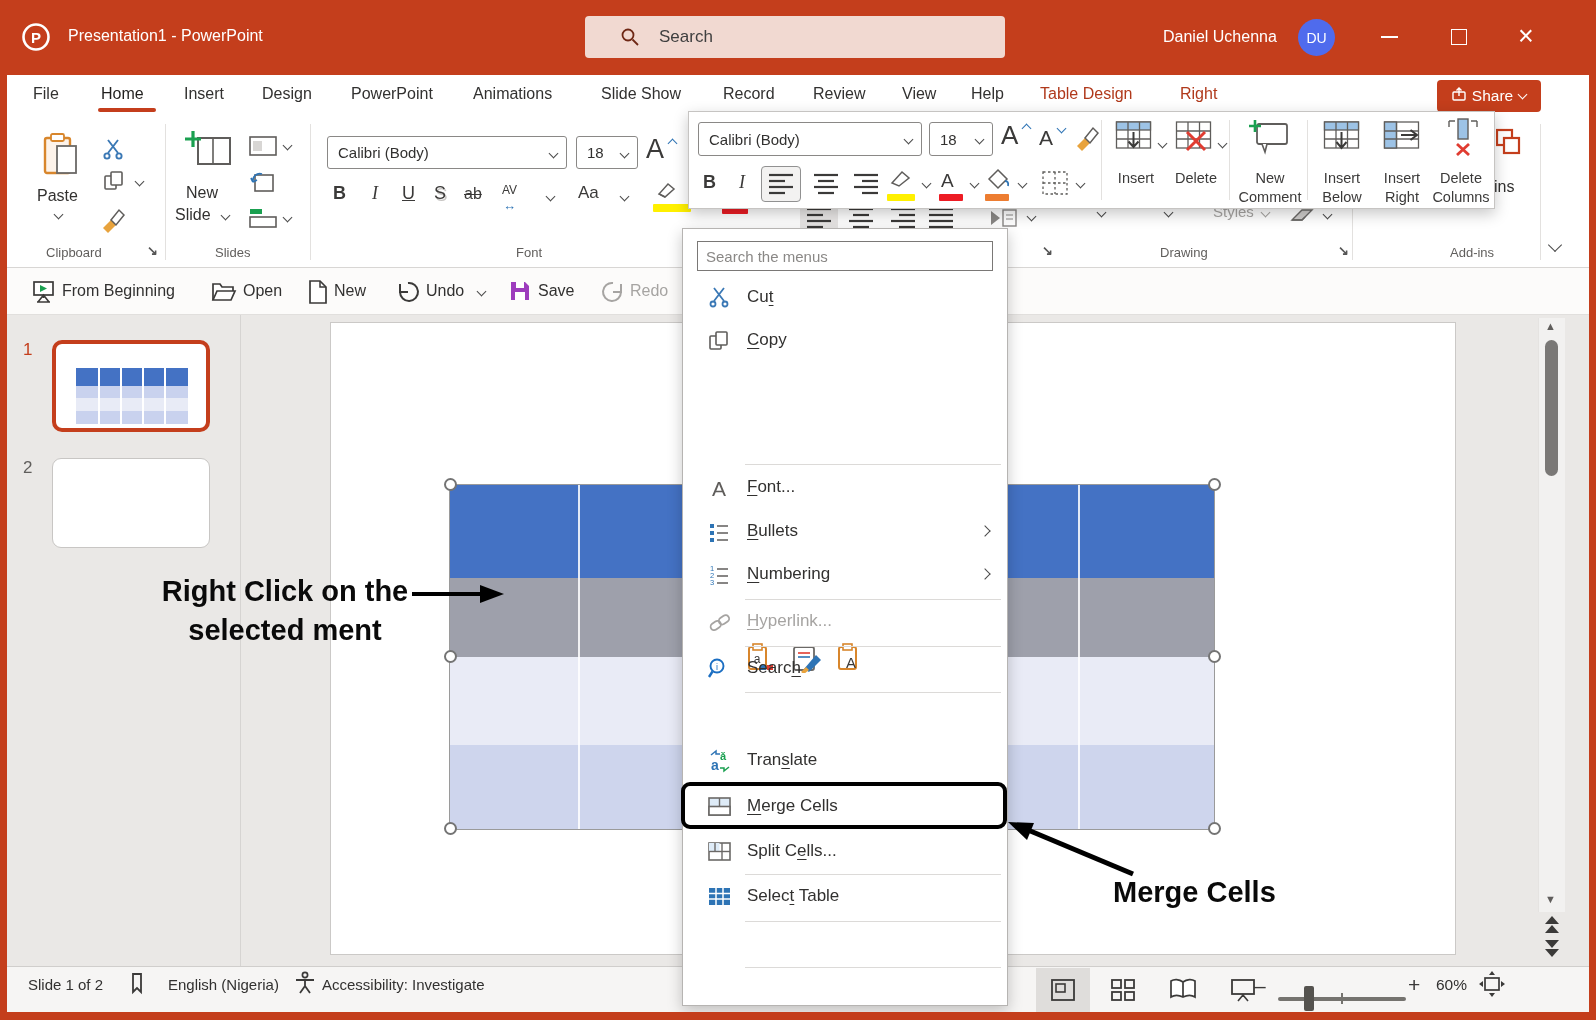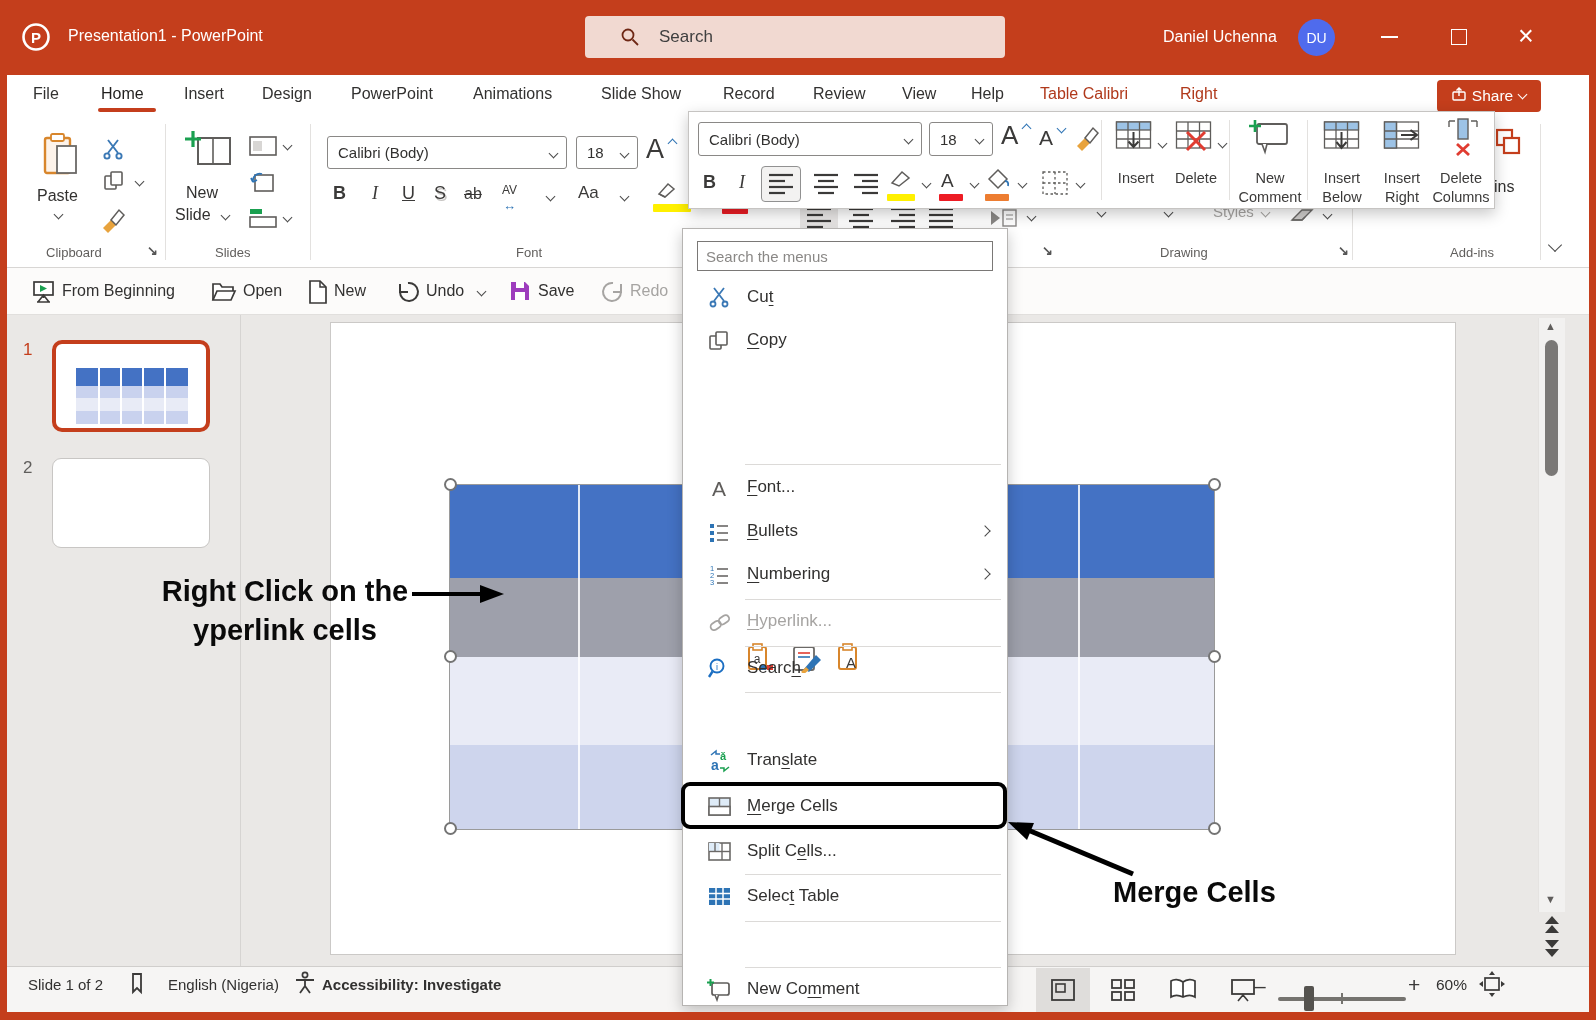--- a/index.html
+++ b/index.html
@@ -70,21 +70,21 @@
   <span class="a" style="left:98px;top:108px;width:58px;height:3.5px;background:#C43E1C;border-radius:2px"></span>
   <span class="tab" style="left:184px">Insert</span>
   <span class="tab" style="left:262px">Design</span>
   <span class="tab" style="left:351px">PowerPoint</span>
   <span class="tab" style="left:473px">Animations</span>
   <span class="tab" style="left:601px">Slide Show</span>
   <span class="tab" style="left:723px">Record</span>
   <span class="tab" style="left:813px">Review</span>
   <span class="tab" style="left:902px">View</span>
   <span class="tab" style="left:971px">Help</span>
-  <span class="tab" style="left:1040px;color:#B0391B">Table Calibri</span>
+  <span class="tab" style="left:1040px;color:#B0391B">Table Design</span>
   <span class="tab" style="left:1180px;color:#B0391B">Right</span>
   <div class="a" style="left:1437px;top:80px;width:104px;height:32px;background:#C43E1C;border-radius:4px;display:flex;align-items:center;justify-content:center;gap:6px">
     <span><svg width="14" height="14">
           <rect x="1" y="5" width="12" height="8" rx="1" fill="none" stroke="#fff" stroke-width="1.4"></rect>
           <path d="M7 9 V1.5 M4.5 3.5 L7 1 L9.5 3.5" fill="none" stroke="#fff" stroke-width="1.4"></path>
         </svg></span>
     <span style="color:#fff;font-size:15.5px">Share</span>
     <span class="cv w" style="margin-top:-3px"></span>
   </div>
 
@@ -292,21 +292,21 @@
   <div class="a" style="left:1078px;top:485px;width:2px;height:344px;background:rgba(255,255,255,.85)"></div>
   <span class="handle" style="left:444px;top:478px"></span>
   <span class="handle" style="left:444px;top:650px"></span>
   <span class="handle" style="left:444px;top:822px"></span>
   <span class="handle" style="left:1208px;top:478px"></span>
   <span class="handle" style="left:1208px;top:650px"></span>
   <span class="handle" style="left:1208px;top:822px"></span>
 
   <div class="a" style="left:120px;top:572px;width:330px;text-align:center;font-size:29px;font-weight:800;color:#0a0a0a;line-height:39px;z-index:30">
     <div>Right Click on the</div>
-    <div>yperlink cells</div>
+    <div>selected ment</div>
   </div>
   <svg class="a" style="left:408px;top:580px;z-index:30" width="100" height="30">
       <line x1="4" y1="14" x2="74" y2="14" stroke="#000" stroke-width="4"></line>
       <polygon points="72,5 96,14 72,23" fill="#000"></polygon>
     </svg>
   <span class="t" style="left:1113px;top:876px;font-size:29px;font-weight:800;color:#0a0a0a;z-index:90">Merge Cells</span>
   <svg class="a" style="left:1000px;top:812px;z-index:90" width="150" height="72">
       <line x1="133" y1="62" x2="28" y2="18" stroke="#000" stroke-width="5"></line>
       <polygon points="8,10 34,11 27,28" fill="#000"></polygon>
     </svg>
@@ -327,21 +327,21 @@
   <div class="a" style="left:7px;top:966px;width:1582px;height:46px;background:#F6F5F4;border-top:1px solid #D0CECC;box-sizing:border-box;z-index:20"></div>
   <span class="t" style="left:28px;top:976px;font-size:15px;z-index:21">Slide 1 of 2</span>
   <span class="a" style="left:124px;top:971px;z-index:21"><svg width="26" height="26">
         <path d="M4 3 h8 v18 l-4 -4 -4 4 z" fill="none" stroke="#3b3a39" stroke-width="1.8" transform="translate(5,0)"></path>
       </svg></span>
   <span class="t" style="left:168px;top:976px;font-size:15px;z-index:21">English (Nigeria)</span>
   <span class="a" style="left:292px;top:969px;z-index:21"><svg width="26" height="26">
         <circle cx="13" cy="6" r="2.6" fill="none" stroke="#3b3a39" stroke-width="1.7"></circle>
         <path d="M4 11 h18 M13 11 v6 M13 17 l-5 7 M13 17 l5 7" fill="none" stroke="#3b3a39" stroke-width="1.8"></path>
       </svg></span>
-  <span class="t" style="left:322px;top:976px;font-size:15px;font-weight:bold;z-index:21">Accessibility: Investigate</span>
+  <span class="t" style="left:322px;top:976px;font-size:15px;font-weight:normal;z-index:21">Accessibility: Investigate</span>
   <div class="a" style="left:1036px;top:968px;width:54px;height:44px;background:#DFDDDB;z-index:21;display:flex;align-items:center;justify-content:center">
       <svg width="26" height="24">
         <rect x="2" y="2" width="22" height="20" fill="none" stroke="#3b3a39" stroke-width="1.8"></rect>
         <rect x="6" y="6" width="9" height="8" fill="none" stroke="#3b3a39" stroke-width="1.6"></rect>
       </svg>
     </div>
   <div class="a" style="left:1096px;top:968px;width:54px;height:44px;z-index:21;display:flex;align-items:center;justify-content:center">
       <svg width="26" height="24">
         <rect x="2" y="2" width="9" height="8" fill="none" stroke="#3b3a39" stroke-width="1.8"></rect>
         <rect x="15" y="2" width="9" height="8" fill="none" stroke="#3b3a39" stroke-width="1.8"></rect>
@@ -640,28 +640,20 @@
               <line x1="9" y1="3" x2="9" y2="20"></line>
               <line x1="16" y1="3" x2="16" y2="20"></line>
               <line x1="2" y1="8.5" x2="23" y2="8.5"></line>
               <line x1="2" y1="14" x2="23" y2="14"></line>
             </g>
           </svg></span>
       <span class="lb"><span>Selec</span><u>t</u><span> Table</span></span>
     </div>
     <div class="msep" style="top:692px"></div>
     <div class="msep" style="top:738px"></div>
-    <div class="mi" style="top:740px">
-      <span class="ic"><svg width="26" height="24">
-            <rect x="5" y="5" width="17" height="12" rx="2" fill="#fff" stroke="#5f5d5b" stroke-width="1.7"></rect>
-            <path d="M8 17 l2 5 1.5 -5" fill="#fff" stroke="#5f5d5b" stroke-width="1.5"></path>
-            <path d="M3.5 1 v7 M0 4.5 h7" stroke="#1AA050" stroke-width="2"></path>
-          </svg></span>
-      <span class="lb"><span>New Co</span><u>m</u><span>ment</span></span>
-    </div>
   </div>
 
   <div class="a" style="left:681px;top:782px;width:326px;height:47px;border:4.5px solid #000;border-radius:9px;box-sizing:border-box;z-index:85"></div>
 
   <div class="a" style="left:0;top:75px;width:7px;height:945px;background:#C43E1C;z-index:100"></div>
   <div class="a" style="left:1589px;top:75px;width:7px;height:945px;background:#C43E1C;z-index:100"></div>
   <div class="a" style="left:0;top:1012px;width:1596px;height:8px;background:#C43E1C;z-index:100"></div>
 
 </div>
 

